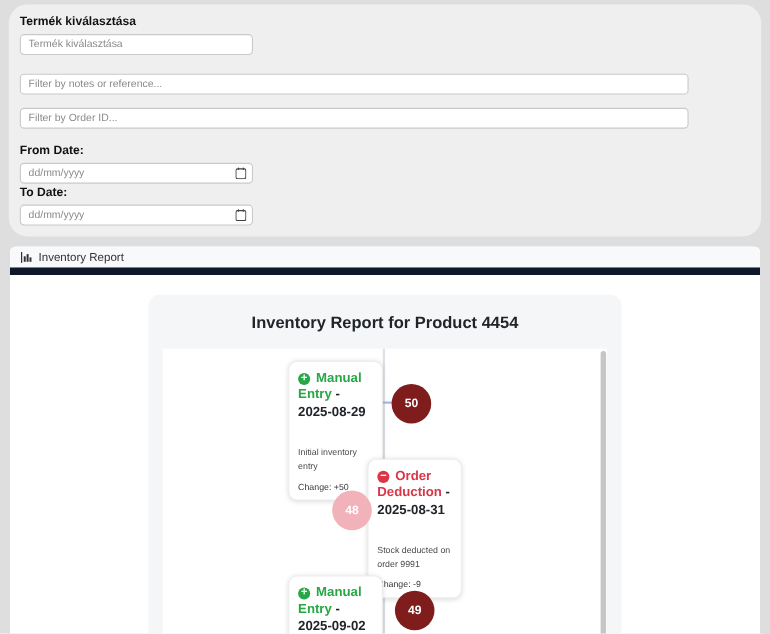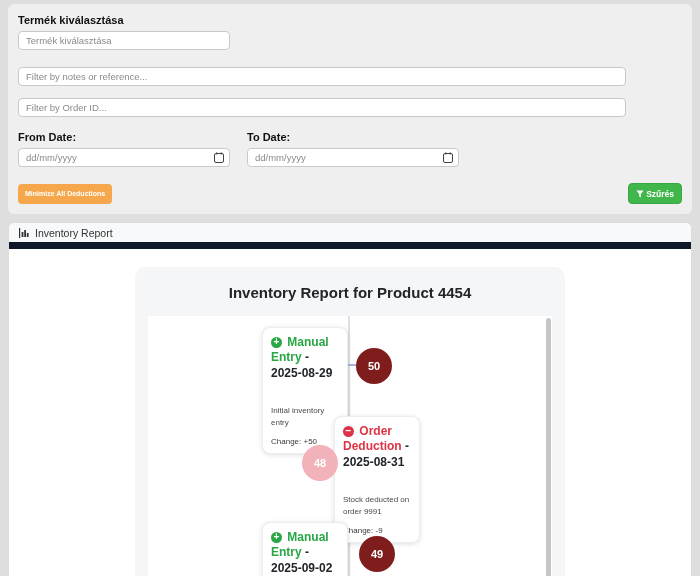--- a/index.html
+++ b/index.html
@@ -1,28 +1,28 @@
 <!DOCTYPE html>
 <html><head>
 <meta charset="utf-8">
 <style>
   * { margin:0; padding:0; box-sizing:border-box; }
   html,body { width:700px; height:576px; overflow:hidden; }
   body { background:#dedede; font-family:"Liberation Sans", sans-serif; color:#1a1a1a; }
 
   
-  .filter-card { margin:4px 8px 0; background:#efefef; border-radius:6px; padding:8px 10px 10px; }
+  .filter-card { margin:4px 8px 0; background:#efefef; border-radius:17px; padding:8px 10px 10px; }
   .form-label { font-size:11px; font-weight:bold; margin:2px 0 5px; color:#111; }
   .tb-input { display:block; background:#fff; border:1px solid #c9c9c9; border-radius:4px;
               height:19px; font-size:9.5px; padding:0 7px; color:#333; outline:none;
               font-family:"Liberation Sans", sans-serif; }
   .tb-input::placeholder { color:#8a8a8a; }
   .w-product { width:212px; margin-bottom:17px; }
   .w-full { width:608px; margin-bottom:12px; }
-  .date-row { display:flex; align-items:flex-start; margin-top:5px; }
+  .date-row { display:flex; align-items:flex-start; margin-top:5px;flex-direction:column; }
   .date-group { width:212px; margin-right:17px; }
   .date-wrap { position:relative; }
   .date-wrap .tb-input { width:100%; padding-right:4px; }
   .cal-icon { position:absolute; right:6px; top:4px; width:10px; height:11px; }
   .log-types { margin-left:16px; }
   .log-title { font-size:11px; font-weight:bold; margin-bottom:8px; }
   .chk-row { display:flex; align-items:center; font-size:10px; color:#222; margin-bottom:5px; }
   .chk-row input { width:10px; height:10px; margin-right:4px; }
   .btn-row { display:flex; justify-content:space-between; align-items:center; margin-top:16px; }
   .btn { border:none; border-radius:4px; color:#fff; cursor:pointer;
@@ -99,29 +99,20 @@
         <input class="tb-input" type="text" placeholder="dd/mm/yyyy" style="">
         <svg class="cal-icon" viewBox="0 0 10 11">
           <rect x="0.5" y="1.5" width="9" height="9" rx="1.5" fill="none" stroke="#444" stroke-width="1"></rect>
           <line x1="2.8" y1="0.3" x2="2.8" y2="2.6" stroke="#444" stroke-width="1"></line>
           <line x1="7.2" y1="0.3" x2="7.2" y2="2.6" stroke="#444" stroke-width="1"></line>
         </svg>
       </div>
     </div>
   </div>
 
-  <div class="btn-row">
-    <button class="btn btn-orange">Minimize All Deductions</button>
-    <button class="btn btn-green">
-      <svg width="8" height="8" viewBox="0 0 10 10">
-        <path d="M0.5 0.5 H9.5 L6 5 V9.5 L4 8 V5 Z" fill="#fff"></path>
-      </svg>
-      <span>Szűrés</span>
-    </button>
-  </div>
 </div>
 
 <div class="report-card">
   <div class="report-header">
     <svg width="11" height="10" viewBox="0 0 11 10">
       <rect x="0" y="0" width="1.2" height="10" fill="#333"></rect>
       <rect x="2.6" y="4" width="1.8" height="5" fill="#333"></rect>
       <rect x="5.2" y="2" width="1.8" height="7" fill="#333"></rect>
       <rect x="7.8" y="5" width="1.8" height="4" fill="#333"></rect>
     </svg>

